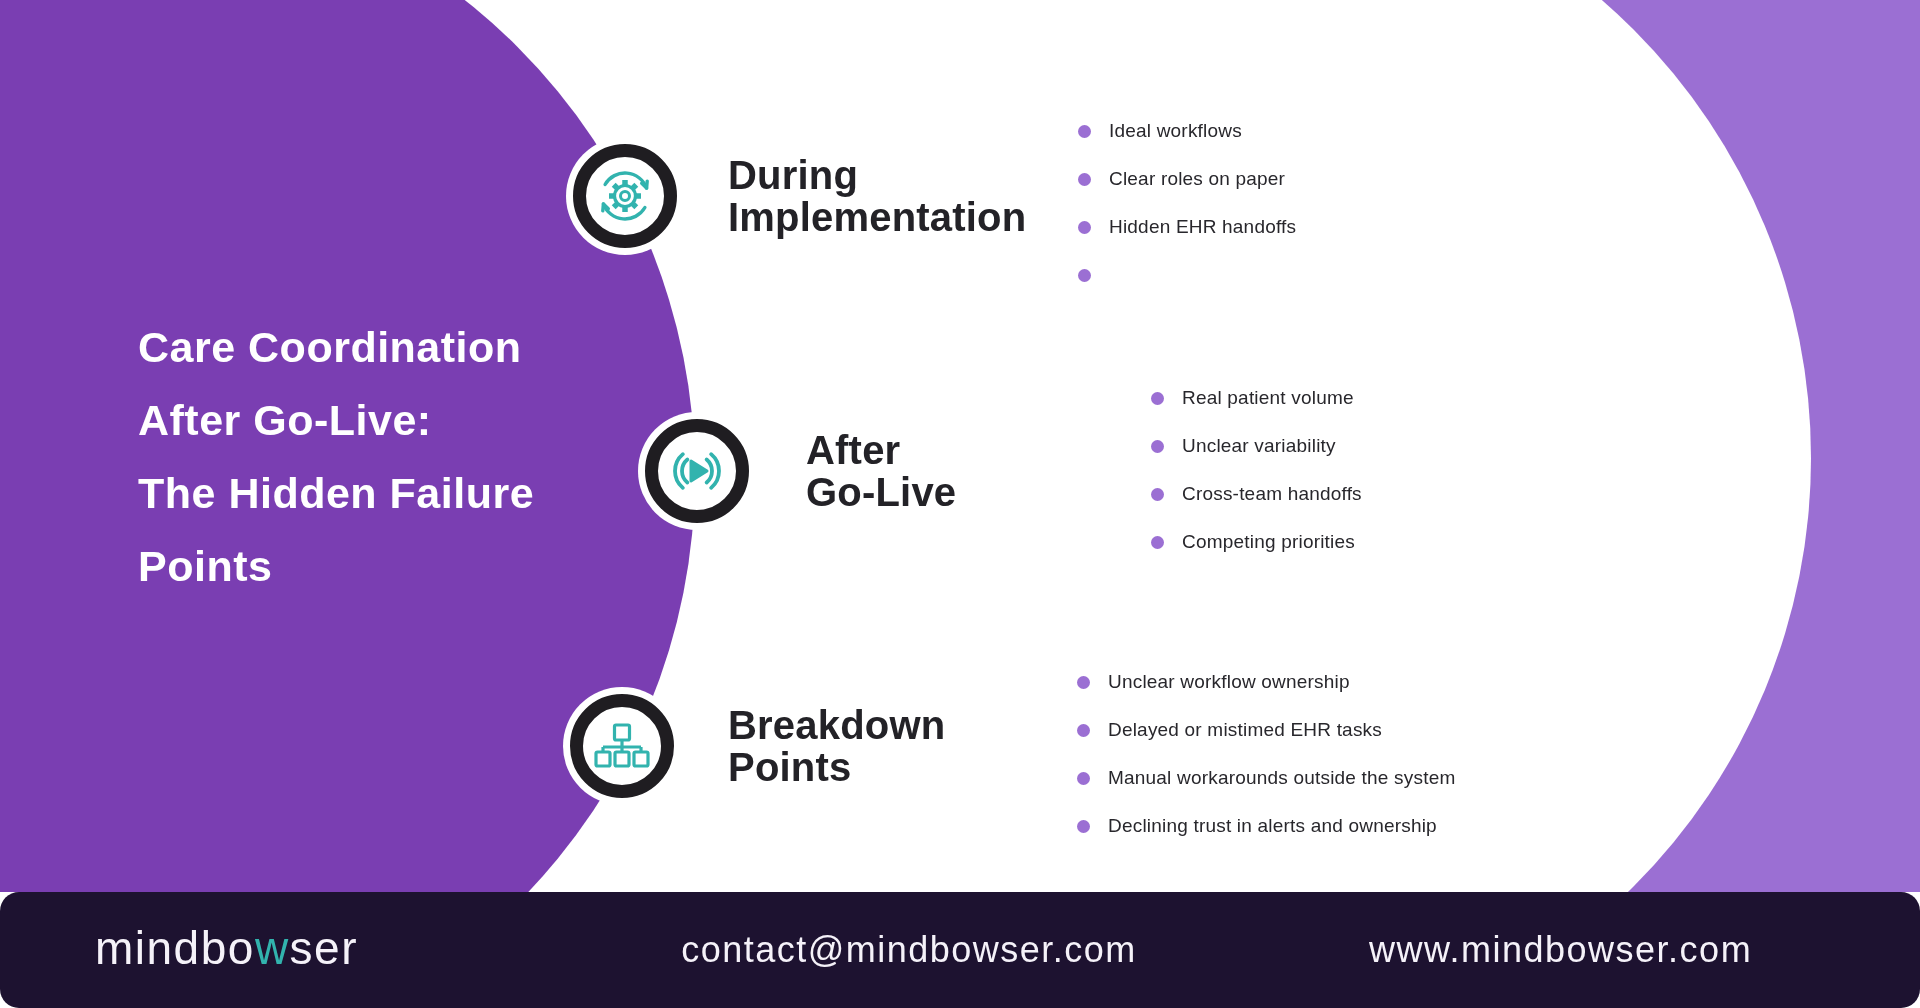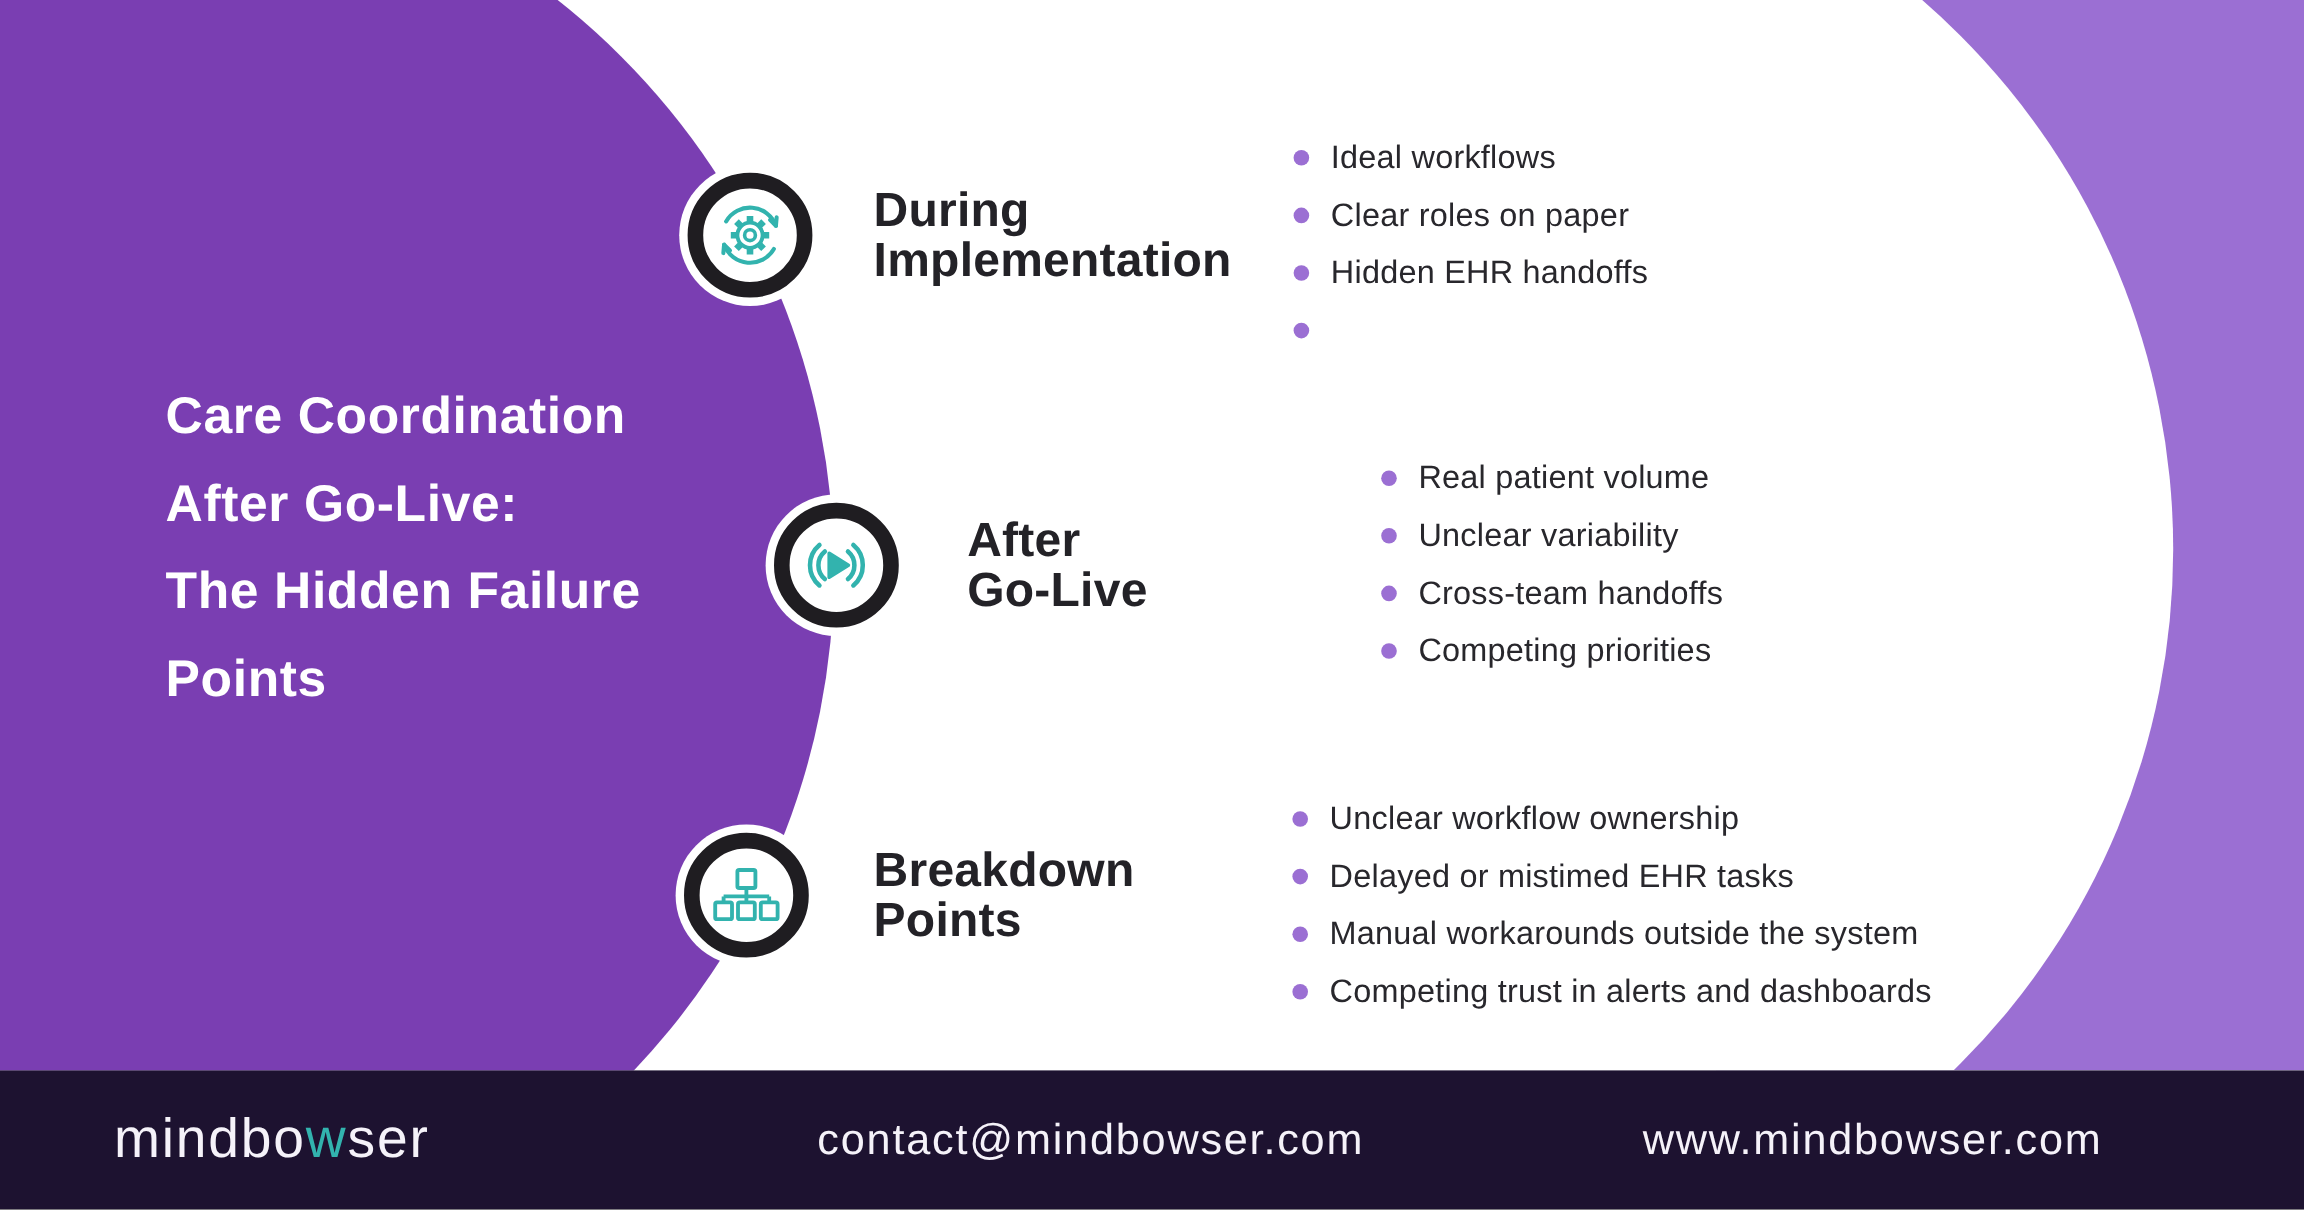--- a/index.html
+++ b/index.html
@@ -52,27 +52,28 @@
     position:absolute;list-style:none;
   }
   .bullet{
     display:flex;align-items:center;height:48px;white-space:nowrap;
   }
   .dot{
     width:13px;height:13px;border-radius:50%;background:var(--bullet-purple);
     flex:0 0 13px;
   }
   .bt{
-    margin-left:18px;color:var(--body-text);font-size:27px;font-weight:500;
+    margin-left:18px;color:var(--body-text);font-size:19px;font-weight:500;
     letter-spacing:0.2px;
   }
 
   .footer{
     position:absolute;left:0;top:892px;width:1920px;height:116px;
     background:var(--footer-background);
+    border-radius:19px;
   }
   .logo{
     position:absolute;left:95px;top:50%;transform:translateY(-54%);
     color:var(--footer-text);font-size:46px;font-weight:400;letter-spacing:1.5px;
     white-space:nowrap;
   }
   .logo-accent{color:var(--accent-teal);}
   .f-email{
     position:absolute;left:909px;top:50%;transform:translate(-50%,-50%);
     color:var(--footer-text);font-size:36px;font-weight:400;letter-spacing:1.5px;
@@ -204,21 +205,21 @@
     <li class="bullet">
         <span class="dot"></span>
         <span class="bt">Delayed or mistimed EHR tasks</span>
       </li>
     <li class="bullet">
         <span class="dot"></span>
         <span class="bt">Manual workarounds outside the system</span>
       </li>
     <li class="bullet">
         <span class="dot"></span>
-        <span class="bt">Competing trust in alerts and dashboards</span>
+        <span class="bt">Declining trust in alerts and ownership</span>
       </li>
   </ul>
 
   <div class="footer">
     <div class="logo">
       <span>mindbo</span><span class="logo-accent">w</span><span>ser</span>
     </div>
     <div class="f-email">contact@mindbowser.com</div>
     <div class="f-site">www.mindbowser.com</div>
   </div>

